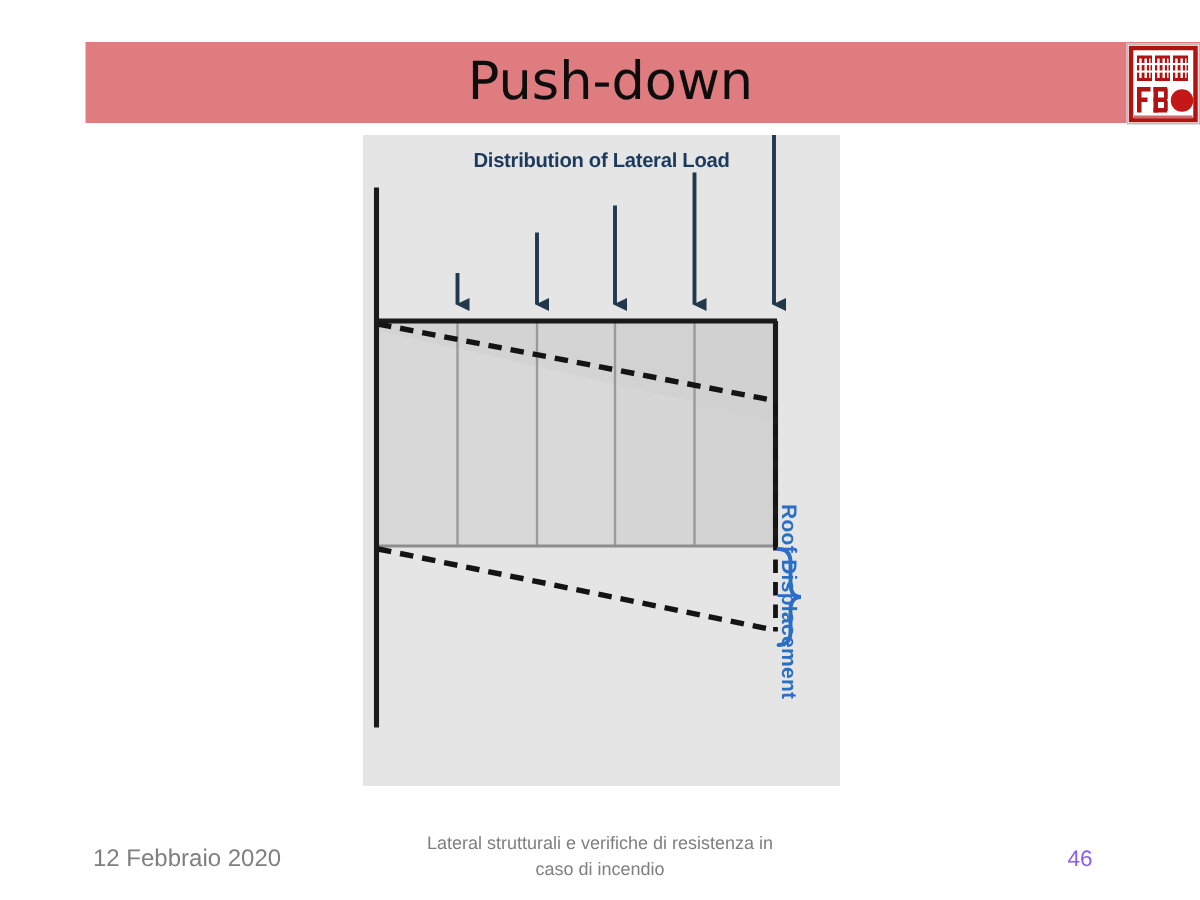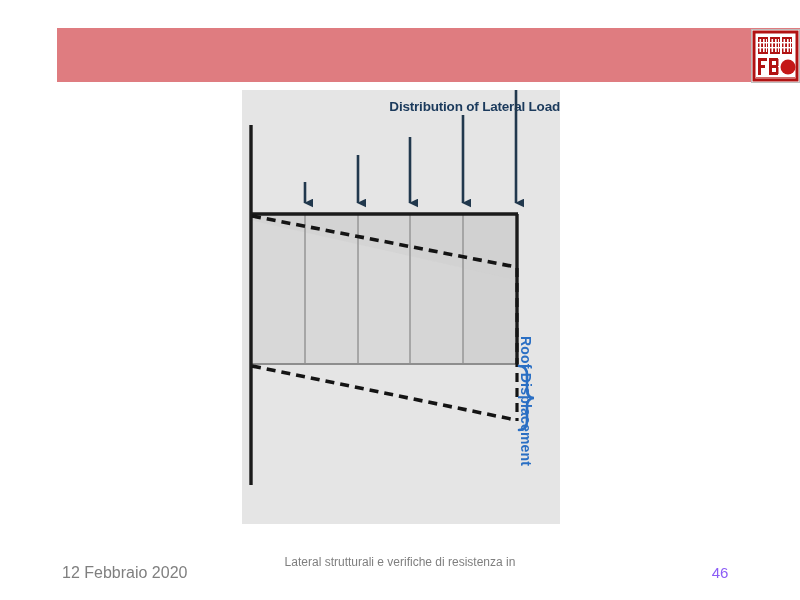--- a/index.html
+++ b/index.html
@@ -29,21 +29,21 @@
     background:#ffffff;border:1px solid #bdbdbd;
     overflow:hidden;
   }
 
   
   .diagram{
     position:absolute;left:242px;top:90px;width:318px;height:434px;
     background:#e5e5e5;
   }
   .diagram-title{
-    position:absolute;left:0;top:9px;width:318px;text-align:right;
+    position:absolute;left:0;top:9px;width:318px;text-align:center;
     font-size:13.5px;font-weight:bold;color:#1b3a5c;
     font-family:"Liberation Sans", sans-serif;
     letter-spacing:-0.2px;
   }
   .diagram svg{position:absolute;left:0;top:0;}
 
   .rd-label{
     position:absolute;
     left:534px;top:336px;
     color:#2a6fc4;font-weight:bold;font-size:14px;
@@ -70,20 +70,21 @@
     font-size:15px;color:#8b5cf6;
     font-family:"Liberation Sans", sans-serif;
   }
 </style>
 </head>
 <body>
 
 <div class="slide">
 
   <div class="title-bar"></div>
+  <div class="title-text">Push-down</div>
 
   <div class="logo">
     <svg width="47" height="52" viewBox="0 0 47 52">
       <rect x="0" y="0" width="47" height="52" fill="#ffffff"></rect>
       <rect x="2" y="2" width="43" height="48" fill="none" stroke="#b11212" stroke-width="3"></rect>
 
       <g fill="#b11212">
         <rect x="6" y="7" width="10" height="17"></rect>
         <rect x="18" y="7" width="10" height="17"></rect>
         <rect x="30" y="7" width="10" height="17"></rect>
@@ -181,16 +182,17 @@
       </g>
     </svg>
 
   </div>
 
   <div class="rd-label">Roof Displacement</div>
 
   <div class="foot-date">12 Febbraio 2020</div>
   <div class="foot-center">
     <div>Lateral strutturali e verifiche di resistenza in</div>
+    <div>caso di incendio</div>
   </div>
   <div class="foot-page">46</div>
 
 </div>
 
 </body></html>

